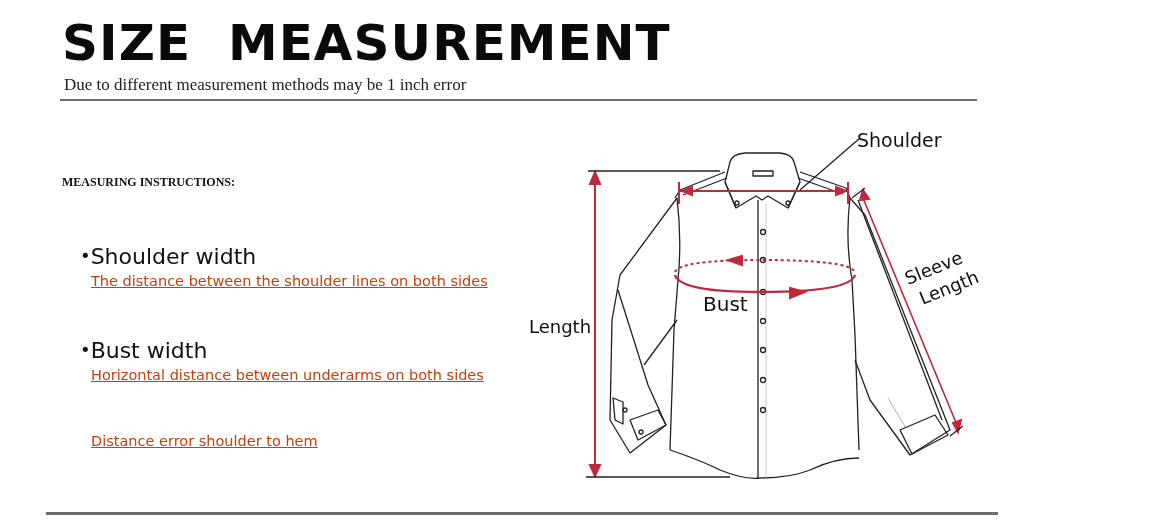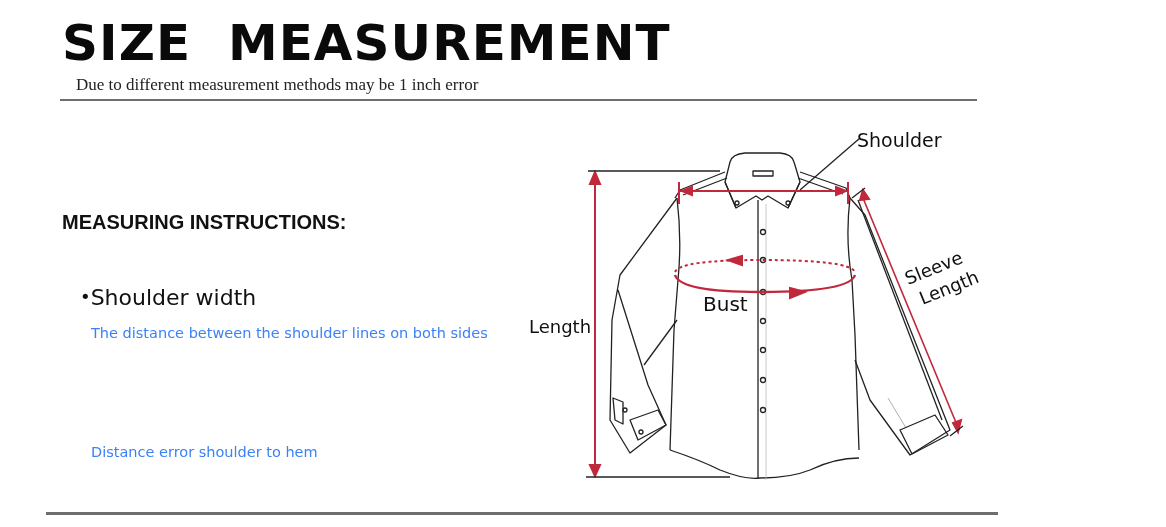--- a/index.html
+++ b/index.html
@@ -1,43 +1,45 @@
 <!DOCTYPE html>
 <html><head>
   <meta charset="utf-8">
   <style>
     html, body { margin: 0; padding: 0; background: #ffffff; }
     body { width: 1166px; height: 527px; position: relative; overflow: hidden; font-family: "DejaVu Sans", sans-serif; color: #111; }
     .title { position: absolute; left: 62px; top: 14px; font-family: "DejaVu Sans", sans-serif; font-weight: bold; font-size: 49px; letter-spacing: 1px; line-height: 60px; color: #0a0a0a; white-space: pre; transform: scaleX(1.02); transform-origin: left; }
-    .subtitle { position: absolute; left: 76px; top: 75px; font-family: "Liberation Serif", serif; font-size: 17px; color: #222; }
+    .subtitle { position: absolute; left: 64px; top: 75px; font-family: "Liberation Serif", serif; font-size: 17px; color: #222; }
     .rule-top { position: absolute; left: 60px; top: 99px; width: 917px; height: 2px; background: #6e6e6e; }
     .rule-bottom { position: absolute; left: 46px; top: 512px; width: 952px; height: 3px; background: #6e6e6e; }
-    .instr-head { position: absolute; left: 62px; top: 175px; font-family: Liberation Sans, sans-serif; font-weight: bold; font-size: 20px; color: #111; margin-top: 36px; }
+    .instr-head { position: absolute; left: 62px; top: 175px; font-family: Liberation Serif, serif; font-weight: bold; font-size: 12px; color: #111; }
     .item { position: absolute; left: 80px; }
-    .item .name { font-size: 22px; color: #111; line-height: 26px; white-space: nowrap; margin-top: 41px; }
+    .item .name { font-size: 22px; color: #111; line-height: 26px; white-space: nowrap; }
     .item .name .dot { font-size: 18px; vertical-align: 2px; }
-    .item .desc { font-size: 14.5px; color: #3b82f6; margin-left: 11px; margin-top: 14px; white-space: nowrap; }
+    .item .desc { font-size: 14.5px; color: #c2410c; margin-left: 11px; margin-top: 3px; white-space: nowrap; text-decoration: underline; }
     .diagram { position: absolute; left: 520px; top: 120px; width: 480px; height: 380px; }
     .lbl { font-family: "DejaVu Sans", sans-serif; fill: #111; }
   </style>
 </head>
 <body>
 
 <div class="title">SIZE  MEASUREMENT</div>
 <div class="subtitle">Due to different measurement methods may be 1 inch error</div>
 <div class="rule-top"></div>
 
 <div class="instr-head">MEASURING INSTRUCTIONS:</div>
 
 <div class="item" style="top:243px;">
   <div class="name"><span class="dot">•</span><span>Shoulder width</span></div>
   <div class="desc">The distance between the shoulder lines on both sides</div>
 </div>
 
 <div class="item" style="top:337px;">
+  <div class="name"><span class="dot">•</span><span>Bust width</span></div>
+  <div class="desc">Horizontal distance between underarms on both sides</div>
 </div>
 
 <div class="item" style="top:430px;">
   <div class="desc">Distance error shoulder to hem</div>
 </div>
 
 <svg class="diagram" width="480" height="380" viewBox="0 0 480 380">
   <g fill="none" stroke="#222" stroke-width="1.3" stroke-linejoin="round">
 
     <path d="M210,42 Q212,34 225,33 L260,33 Q272,34 274,42 L280,62 L268,88 L248,76 L242,80 L236,76 L216,88 L205,62 Z"></path>

